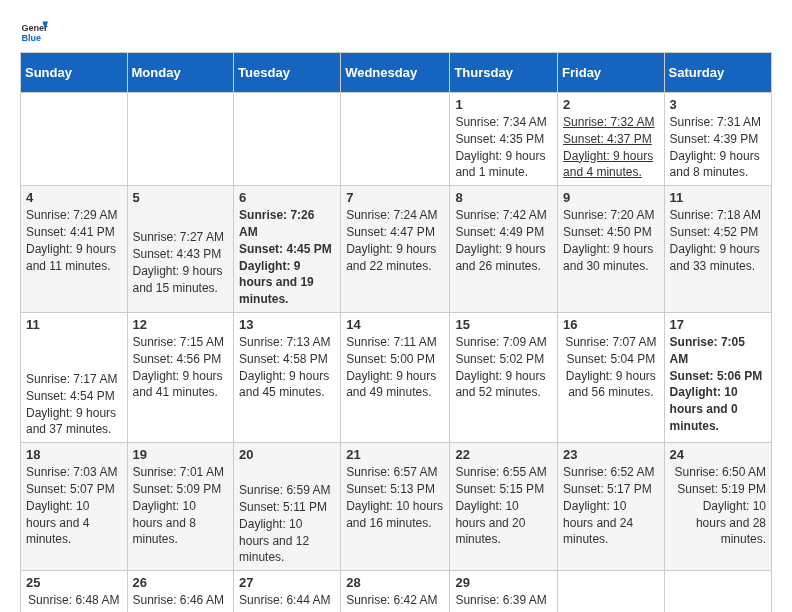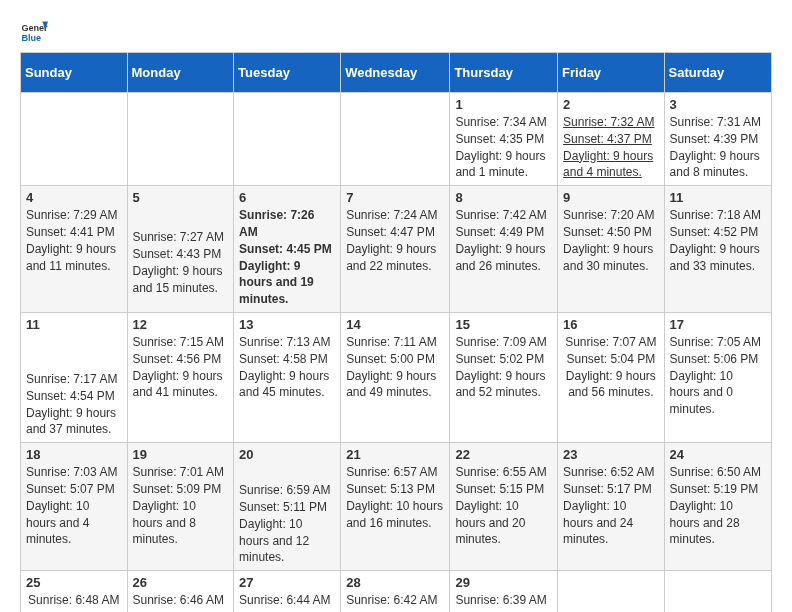--- a/index.html
+++ b/index.html
@@ -209,21 +209,21 @@
 Daylight: 9 hours and 52 minutes.</div>
         </td>
         <td>
           <span class="day-number">16</span>
           <div class="day-info" style="white-space: pre-line; text-align: center;">Sunrise: 7:07 AM
 Sunset: 5:04 PM
 Daylight: 9 hours and 56 minutes.</div>
         </td>
         <td>
           <span class="day-number">17</span>
-          <div class="day-info" style="white-space: pre-line;">Sunrise: 7:05 AM
+          <div class="day-info" style="white-space: pre-line; font-weight: bold;">Sunrise: 7:05 AM
 Sunset: 5:06 PM
 Daylight: 10 hours and 0 minutes.</div>
         </td>
       </tr>
       <tr>
         <td>
           <span class="day-number">18</span>
           <div class="day-info" style="white-space: pre-line;">Sunrise: 7:03 AM
 Sunset: 5:07 PM
 Daylight: 10 hours and 4 minutes.</div>
@@ -253,21 +253,21 @@
 Daylight: 10 hours and 20 minutes.</div>
         </td>
         <td>
           <span class="day-number">23</span>
           <div class="day-info" style="white-space: pre-line;">Sunrise: 6:52 AM
 Sunset: 5:17 PM
 Daylight: 10 hours and 24 minutes.</div>
         </td>
         <td>
           <span class="day-number">24</span>
-          <div class="day-info" style="white-space: pre-line;">Sunrise: 6:50 AM
+          <div class="day-info" style="white-space: pre-line; text-align: right;">Sunrise: 6:50 AM
 Sunset: 5:19 PM
 Daylight: 10 hours and 28 minutes.</div>
         </td>
       </tr>
       <tr>
         <td>
           <span class="day-number">25</span>
           <div class="day-info" style="white-space: pre-line; text-align: center;">Sunrise: 6:48 AM
 Sunset: 5:21 PM
 Daylight: 10 hours and 32 minutes.</div>

